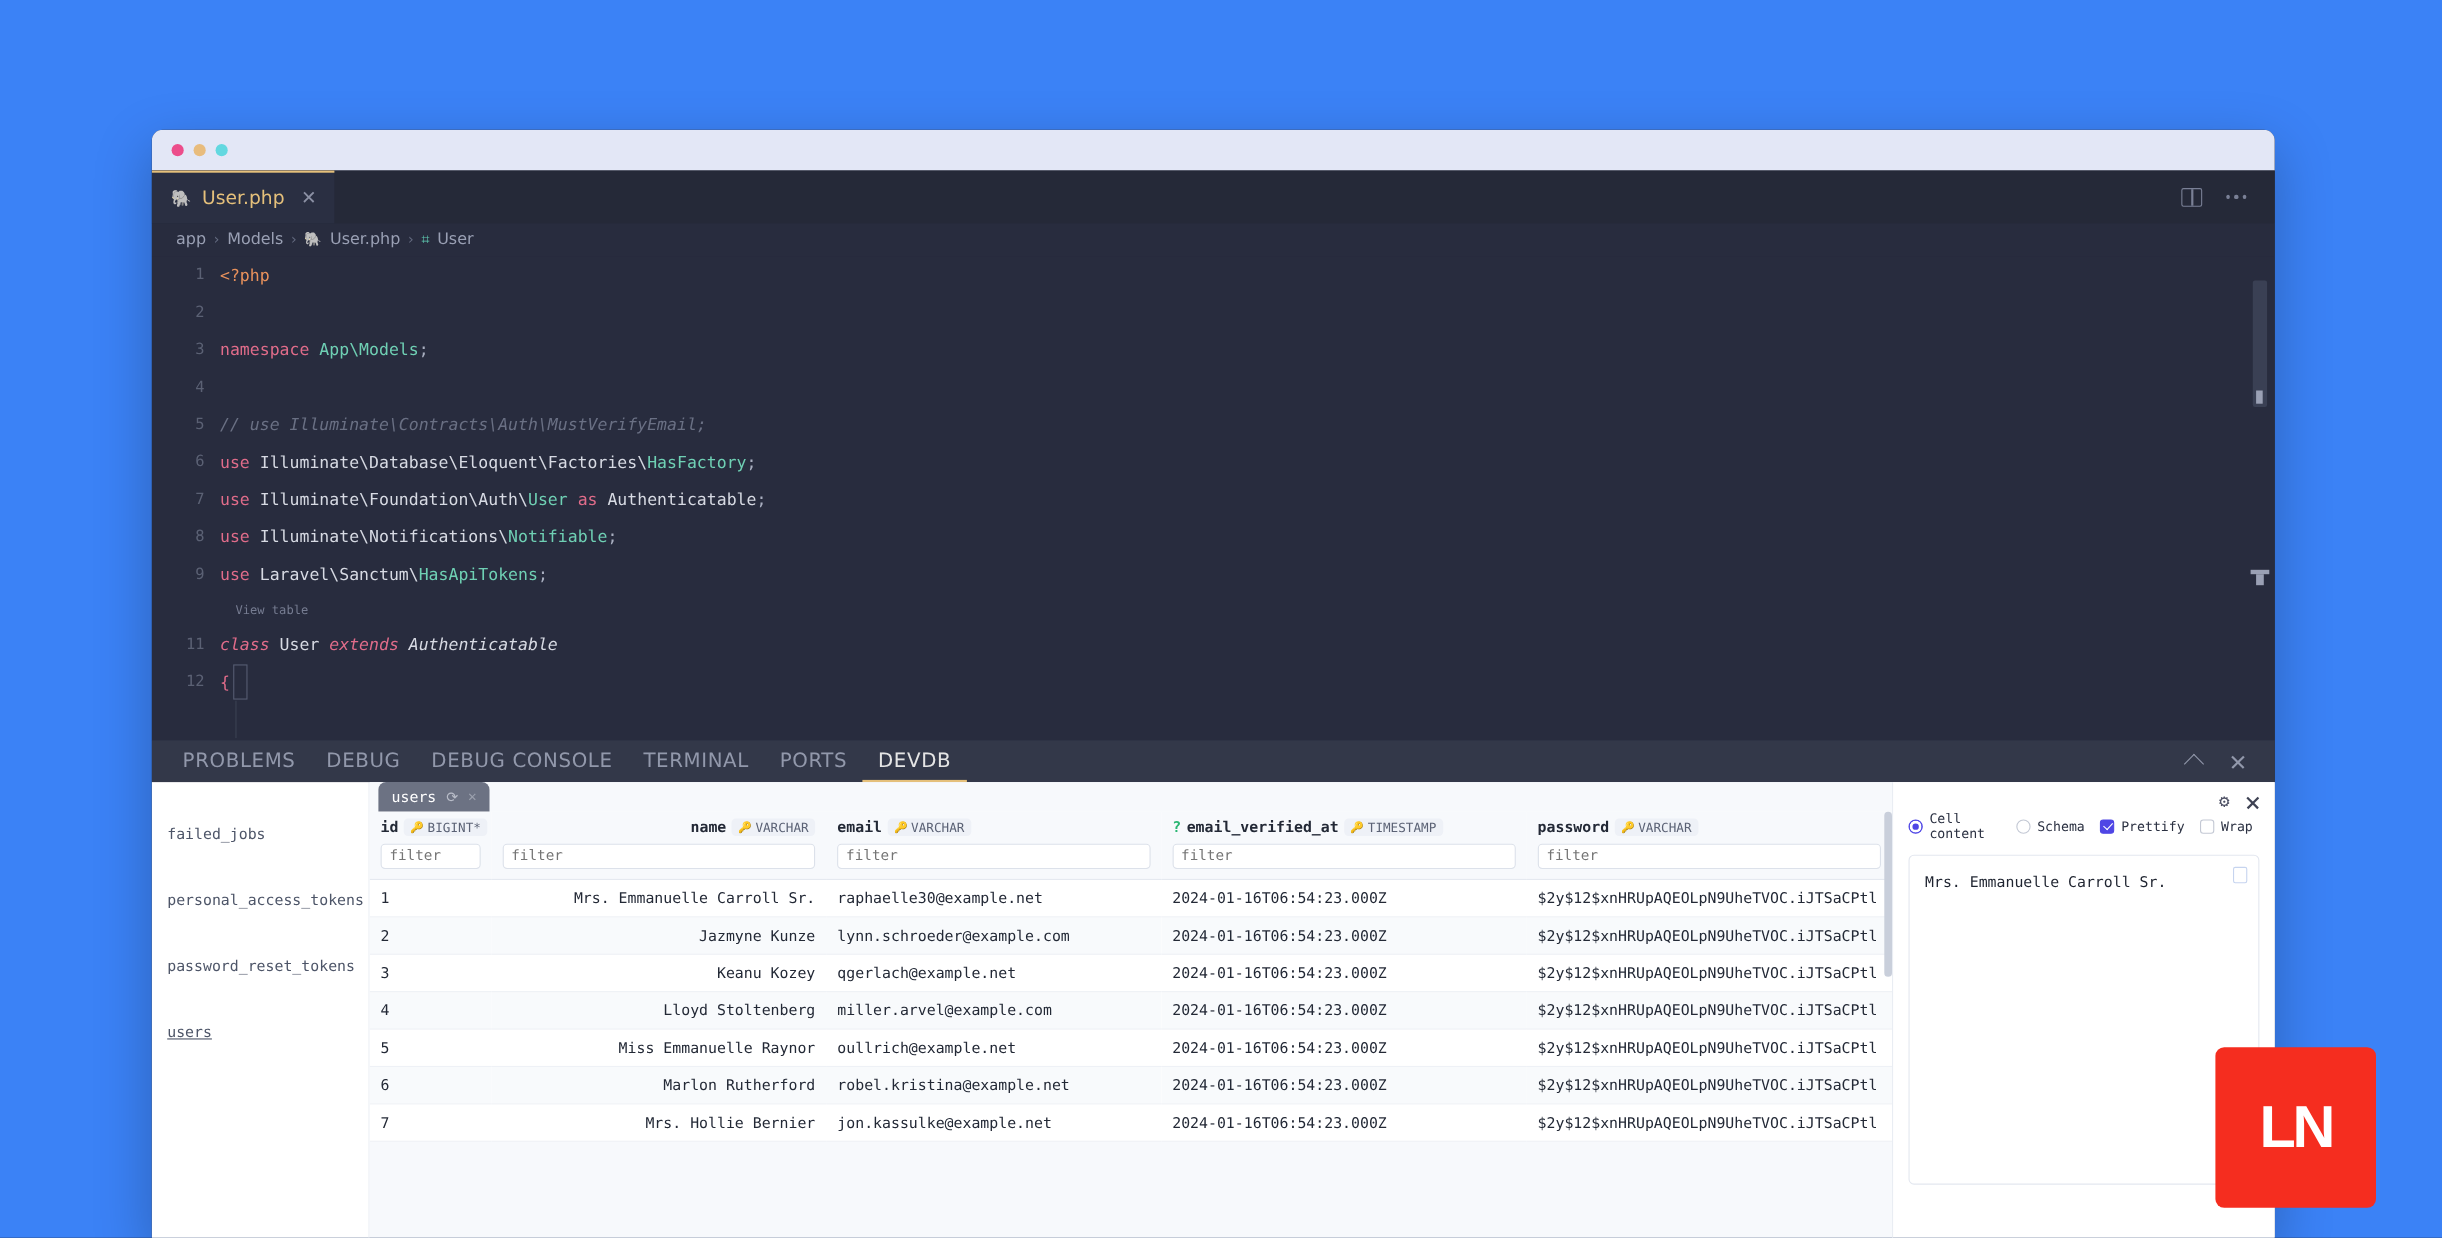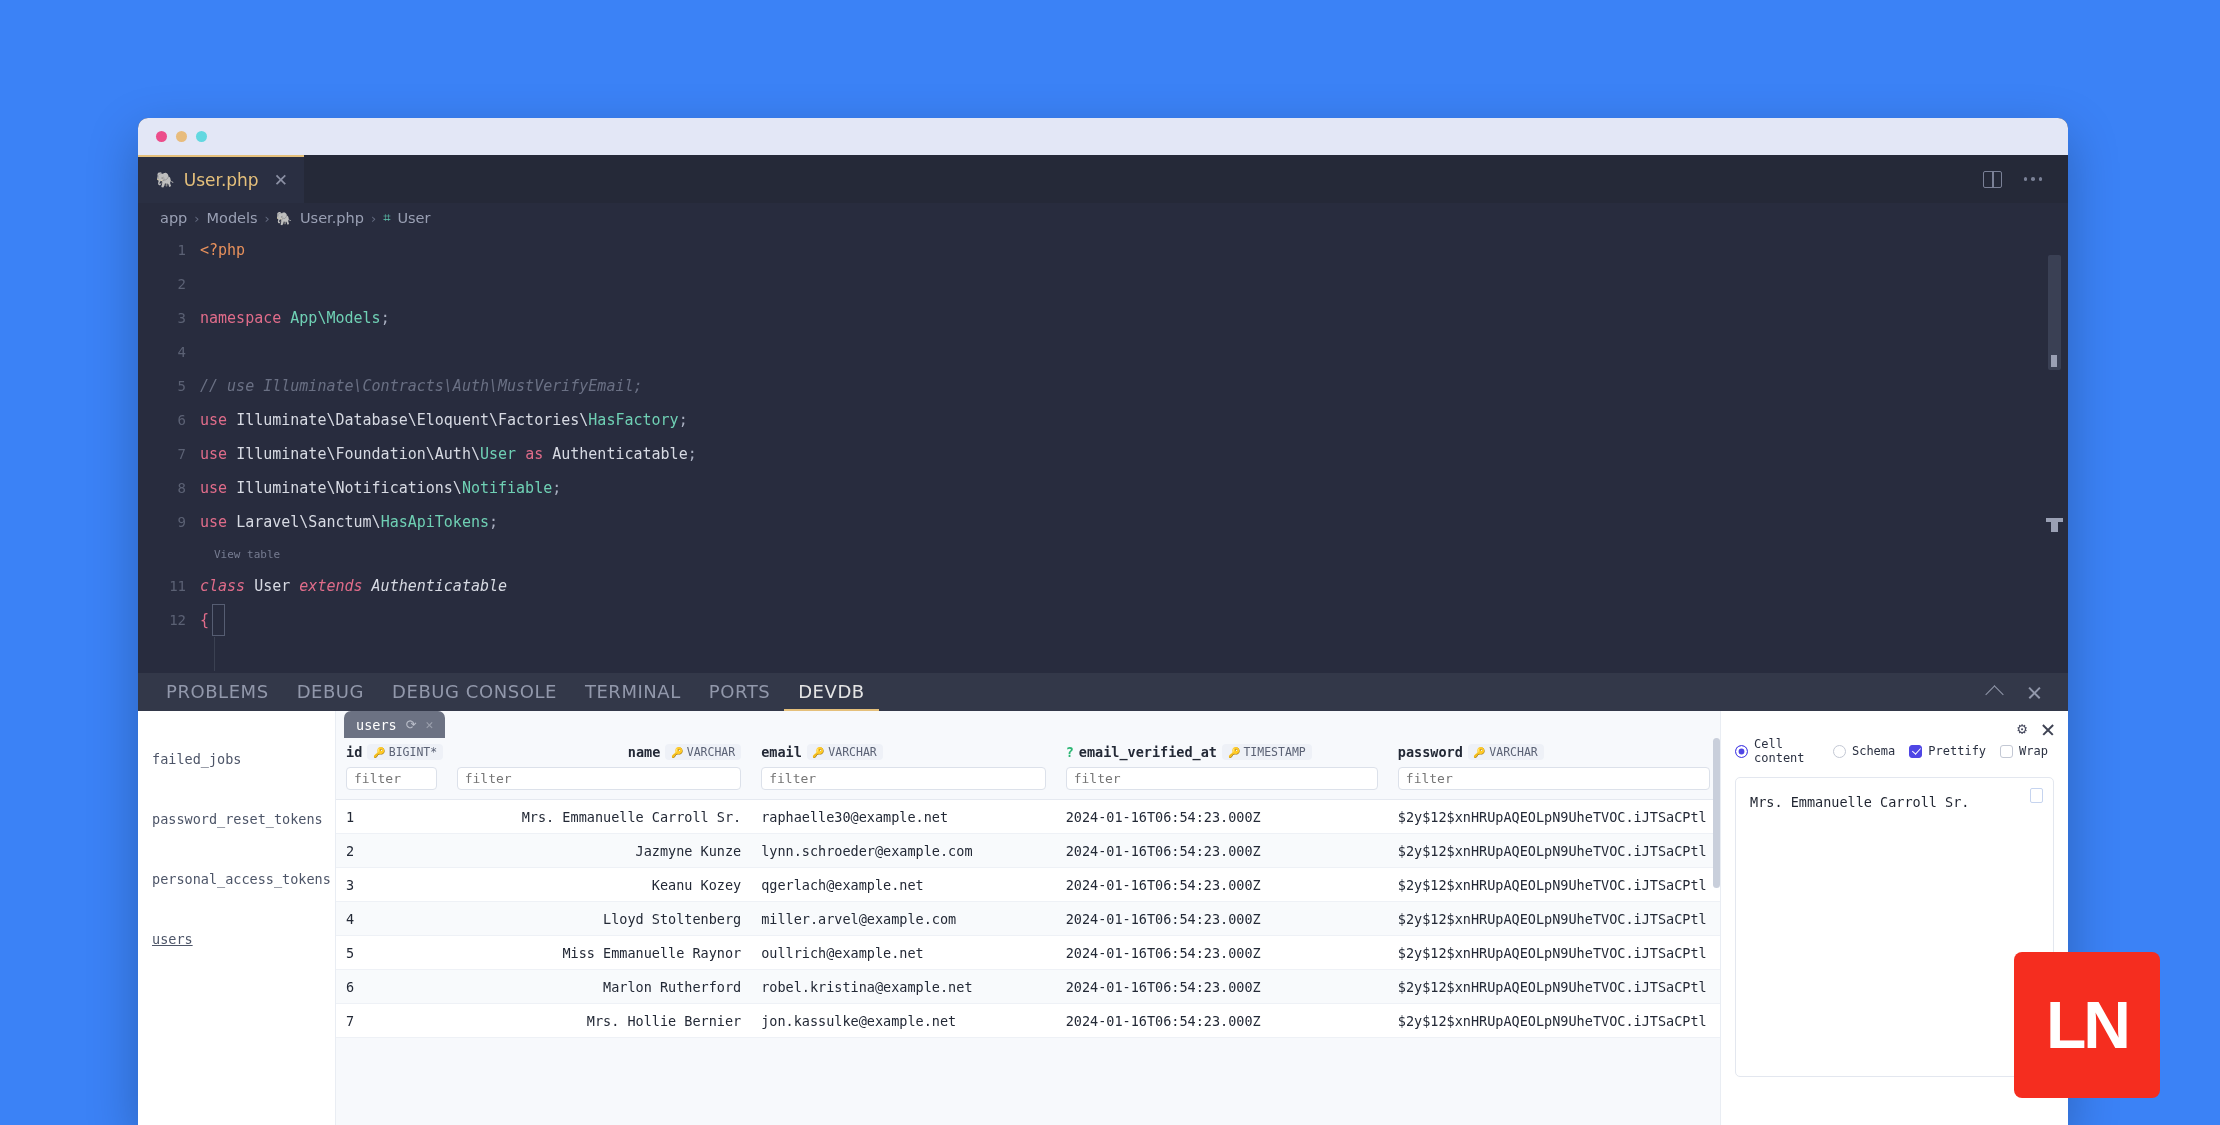--- a/index.html
+++ b/index.html
@@ -344,21 +344,21 @@
 
   
   .ln-badge {
     position: absolute;
     left: 2014px; top: 952px;
     width: 146px; height: 146px;
     background: #f52d1f;
     border-radius: 8px;
     display: flex; align-items: center; justify-content: center;
     font-family: "Liberation Sans", sans-serif;
-    font-size: 66px; font-weight: bold; color: #fff;
+    font-size: 54px; font-weight: bold; color: #fff;
     letter-spacing: -3px;
     z-index: 10;
   }
 </style>
 </head>
 <body>
 
 <div class="window">
 
   <div class="titlebar">
@@ -467,22 +467,22 @@
     <div class="paneltabs-actions">
       <span class="chevron-up"></span>
       <span class="xmark"></span>
     </div>
   </div>
 
   <div class="devdb">
 
     <ul class="tables" id="table-list">
         <li class="">failed_jobs</li>
+        <li class="">personal_access_tokens</li>
         <li class="">password_reset_tokens</li>
-        <li class="">personal_access_tokens</li>
         <li class="active">users</li>
       </ul>
 
     <div class="gridwrap">
       <div class="tabstrip">
         <div class="dbtab">
           <span>users</span>
           <span class="ic-refresh">⟳</span>
           <span class="ic-x">✕</span>
         </div>

